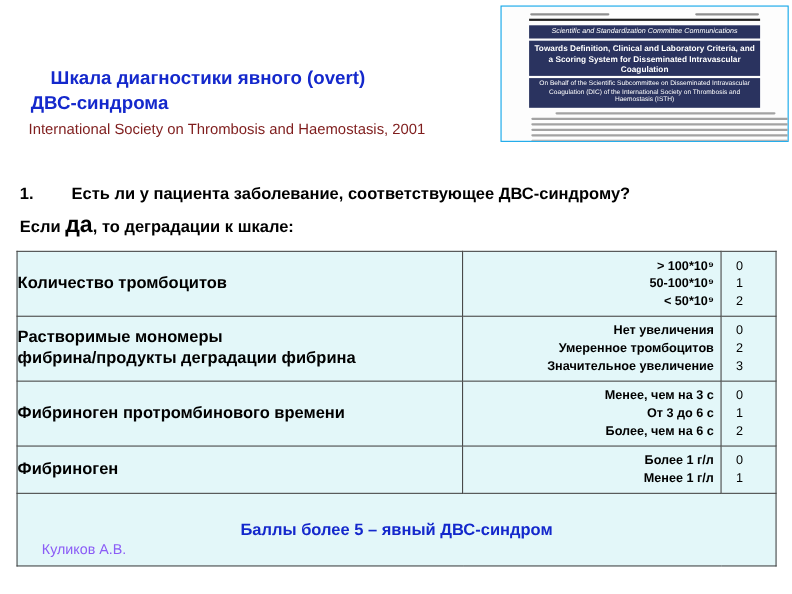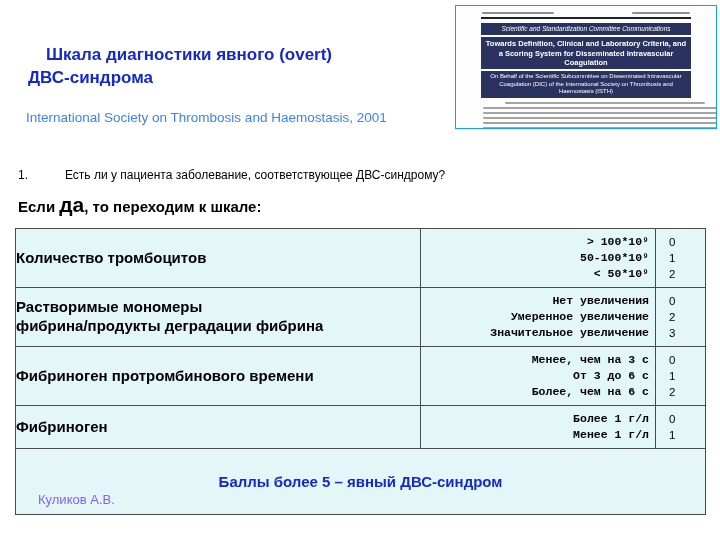--- a/index.html
+++ b/index.html
@@ -5,24 +5,24 @@
   * { margin: 0; padding: 0; box-sizing: border-box; }
   html, body { width: 720px; height: 540px; background: #ffffff; }
   body {
     position: relative;
     font-family: "Liberation Sans", "DejaVu Sans", sans-serif;
     color: #000;
     overflow: hidden;
   }
 
   
-  .title-block { position: absolute; left: 28px; top: 44px; width: 430px; }
+  .title-block { position: absolute; left: 28px; top: 60px; width: 430px; }
   .title-line { color: #1428cc; font-weight: bold; font-size: 17px; line-height: 1.35; }
   .title-line.first { text-indent: 18px; }
-  .subtitle { position: absolute; left: 26px; top: 110px; font-size: 13.5px; color: #3b82f6; }
+  .subtitle { position: absolute; left: 26px; top: 110px; font-size: 13.5px; color: #7f1d1d; }
 
   
   .paper-preview {
     position: absolute; right: 3px; top: 5px;
     width: 262px; height: 124px;
     background: #fdfdfd;
     border: 1px solid #0ea5e9;
     padding: 4px 25px;
     overflow: hidden;
   }
@@ -33,39 +33,39 @@
     background: #2a335f; color: #ffffff; text-align: center;
     margin: 2px 0; padding: 2px 4px; line-height: 1.25;
   }
   .banner.b1 { font-size: 6.5px; font-style: italic; }
   .banner.b2 { font-size: 7.5px; font-weight: bold; }
   .banner.b3 { font-size: 6px; }
   .paper-body { margin-top: 4px; }
   .paper-body .ph { margin: 3px 2px; background: #a3a3a3; }
 
   
-  .question { position: absolute; left: 18px; top: 168px; width: 690px; font-size: 12px; font-weight: normal; }
+  .question { position: absolute; left: 18px; top: 168px; width: 690px; font-size: 15px; font-weight: bold; }
   .q-num { display: inline-block; width: 47px; }
   .condition { position: absolute; left: 18px; top: 192px; width: 690px; font-size: 15px; font-weight: bold; line-height: 26px; }
   .condition .da { font-size: 21px; font-weight: bold; text-align: center; }
 
   
   table.score-table {
     position: absolute; left: 15px; top: 228px;
     width: 690px;
     border-collapse: collapse;
     background: #e3f7f9;
     table-layout: fixed;
   }
   table.score-table td {
     border: 1px solid #4a4a4a;
     vertical-align: middle;
   }
   td.label-cell { padding: 6px 0; font-size: 15px; font-weight: bold; line-height: 1.25; }
-  td.criteria-cell { padding: 5px 6px; text-align: right; font-size: 11.5px; font-weight: bold; line-height: 16px; font-family: Liberation Mono, monospace; }
+  td.criteria-cell { padding: 5px 6px; text-align: right; font-size: 11.5px; font-weight: bold; line-height: 16px; }
   td.scores-cell { padding: 5px 4px 5px 13px; text-align: left; font-size: 11.5px; line-height: 16px; }
   td.table-footer-cell {
     text-align: center; padding: 24px 4px;
     color: #1428cc; font-size: 15px; font-weight: bold;
   }
 
   .author-credit { position: absolute; left: 38px; top: 492px; font-size: 13px; color: #8b5cf6; }
 </style>
 </head>
 <body>
@@ -93,21 +93,21 @@
 <div class="title-block">
   <div class="title-line first">Шкала диагностики явного (overt)</div>
   <div class="title-line">ДВС-синдрома</div>
 </div>
 <div class="subtitle">International Society on Thrombosis and Haemostasis, 2001</div>
 
 <div class="question">
   <span class="q-num">1.</span><span>Есть ли у пациента заболевание, соответствующее ДВС-синдрому?</span>
 </div>
 <div class="condition">
-  <span>Если </span><span class="da">да</span><span>, то переходим к шкале:</span>
+  <span>Если </span><span class="da">да</span><span>, то деградации к шкале:</span>
 </div>
 
 <table class="score-table">
   <colgroup>
     <col style="width:405px;">
     <col style="width:235px;">
     <col style="width:50px;">
   </colgroup>
   <tbody>
     <tr>
@@ -125,21 +125,21 @@
         <div>2</div>
       </td>
     </tr>
     <tr>
       <td class="label-cell">
         <div>Растворимые мономеры</div>
         <div>фибрина/продукты деградации фибрина</div>
       </td>
       <td class="criteria-cell">
         <div>Нет увеличения</div>
-        <div>Умеренное увеличение</div>
+        <div>Умеренное тромбоцитов</div>
         <div>Значительное увеличение</div>
       </td>
       <td class="scores-cell">
         <div>0</div>
         <div>2</div>
         <div>3</div>
       </td>
     </tr>
     <tr>
       <td class="label-cell">

